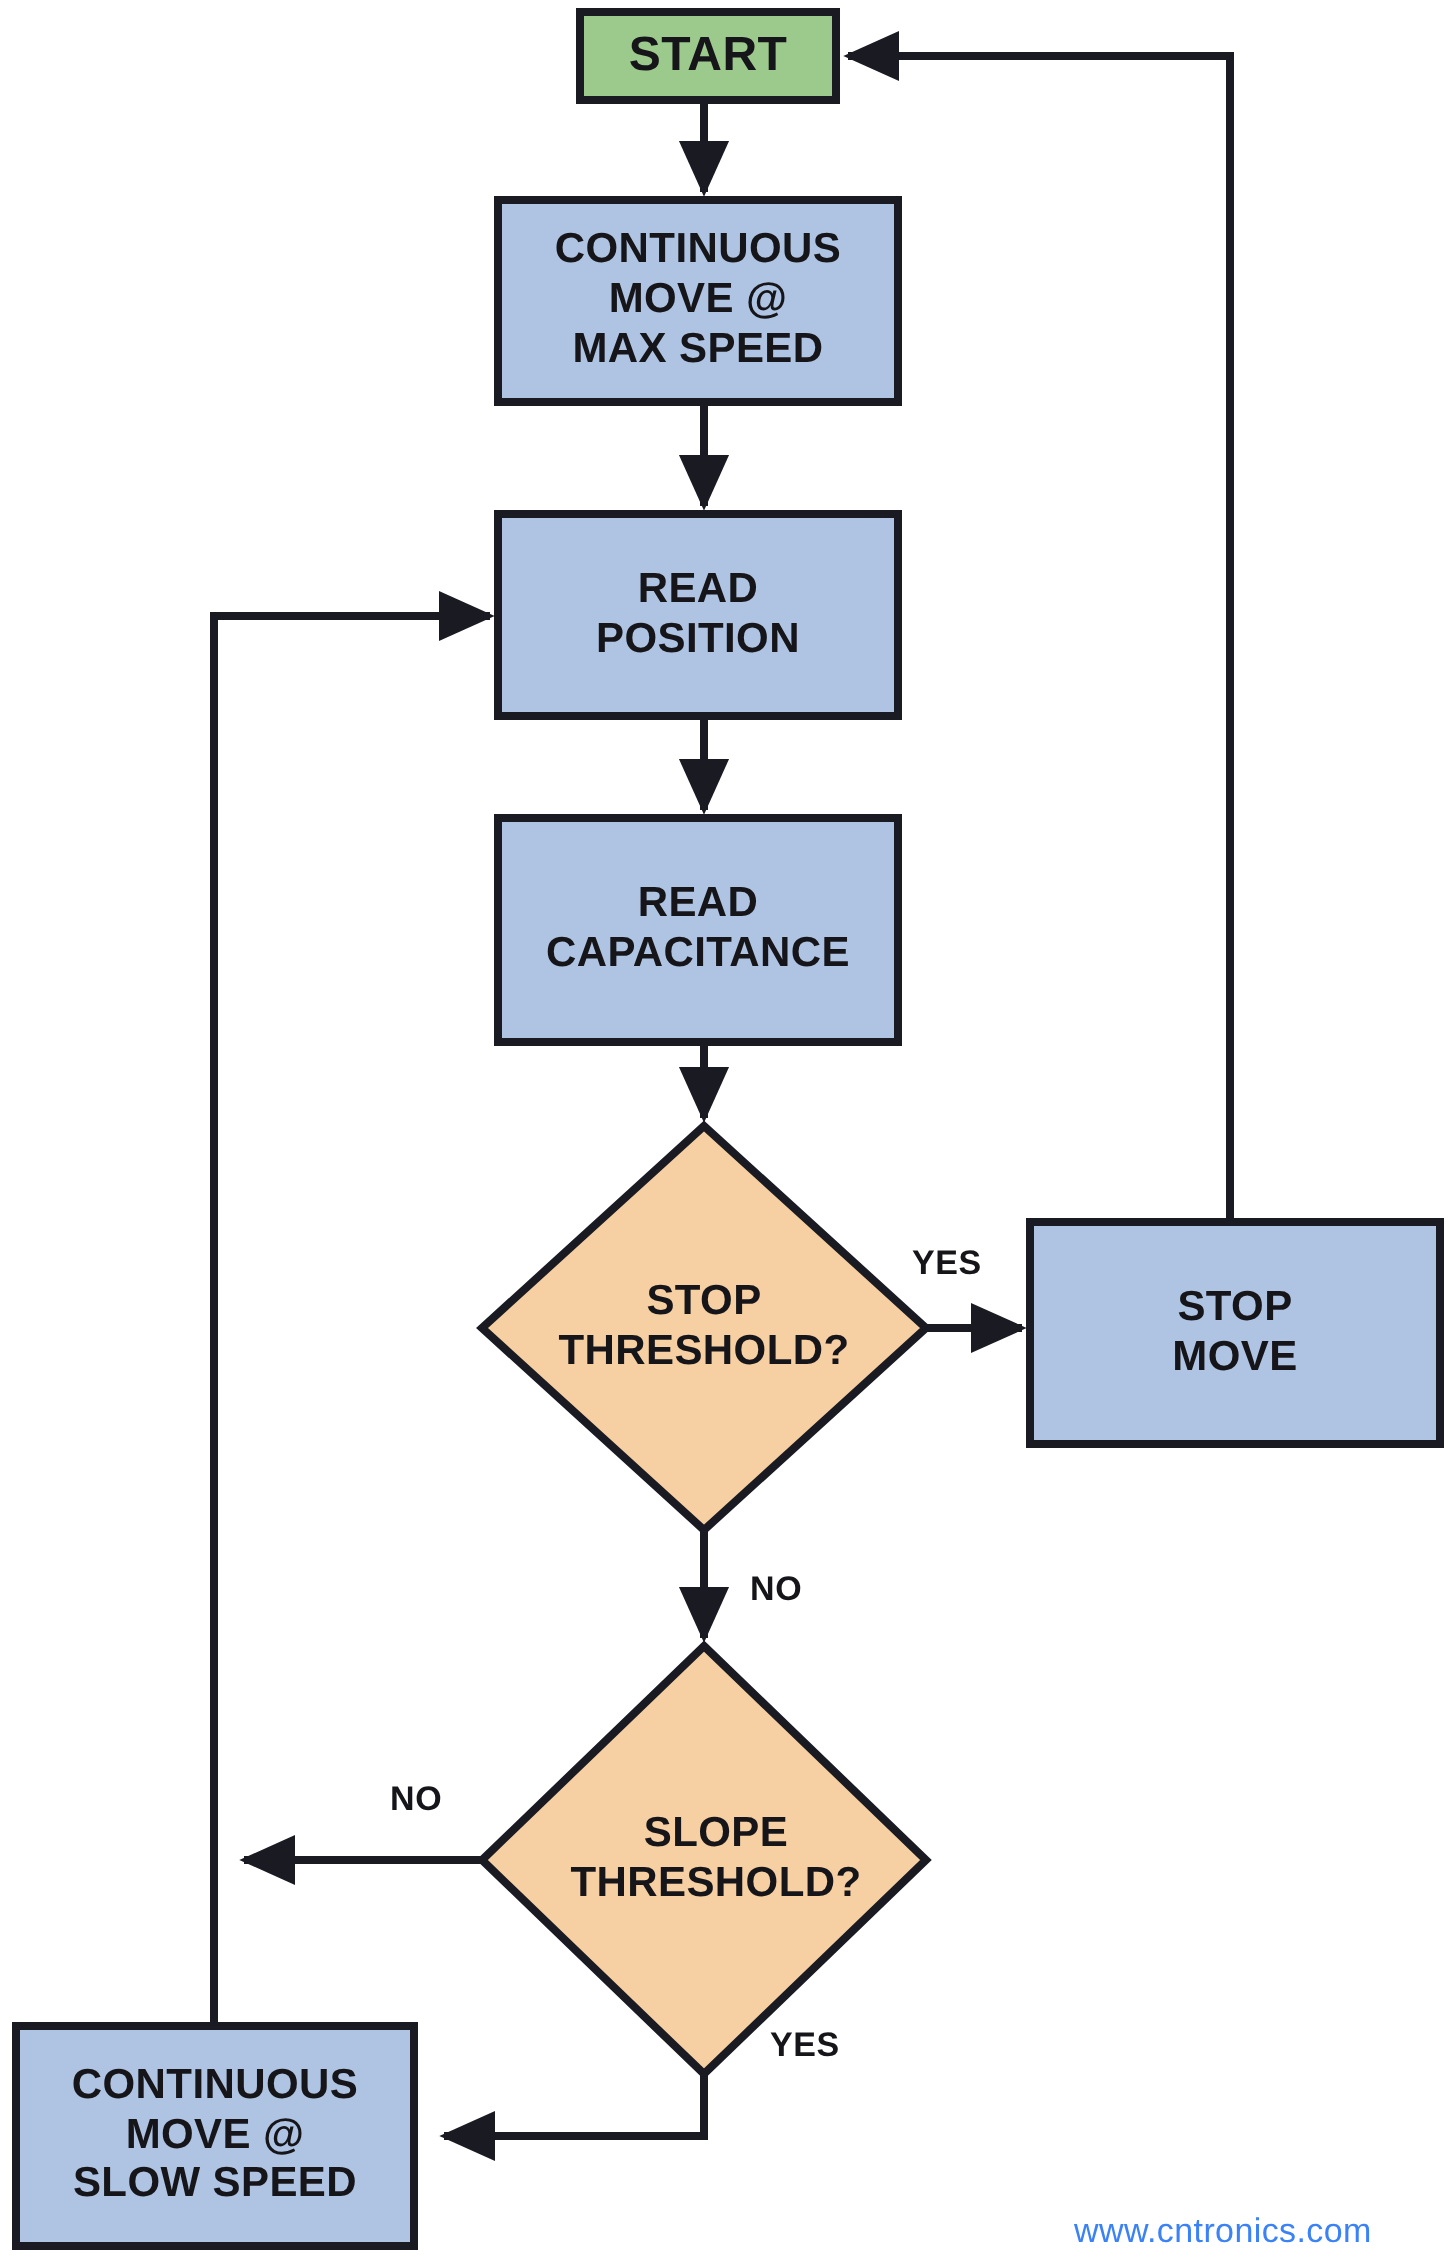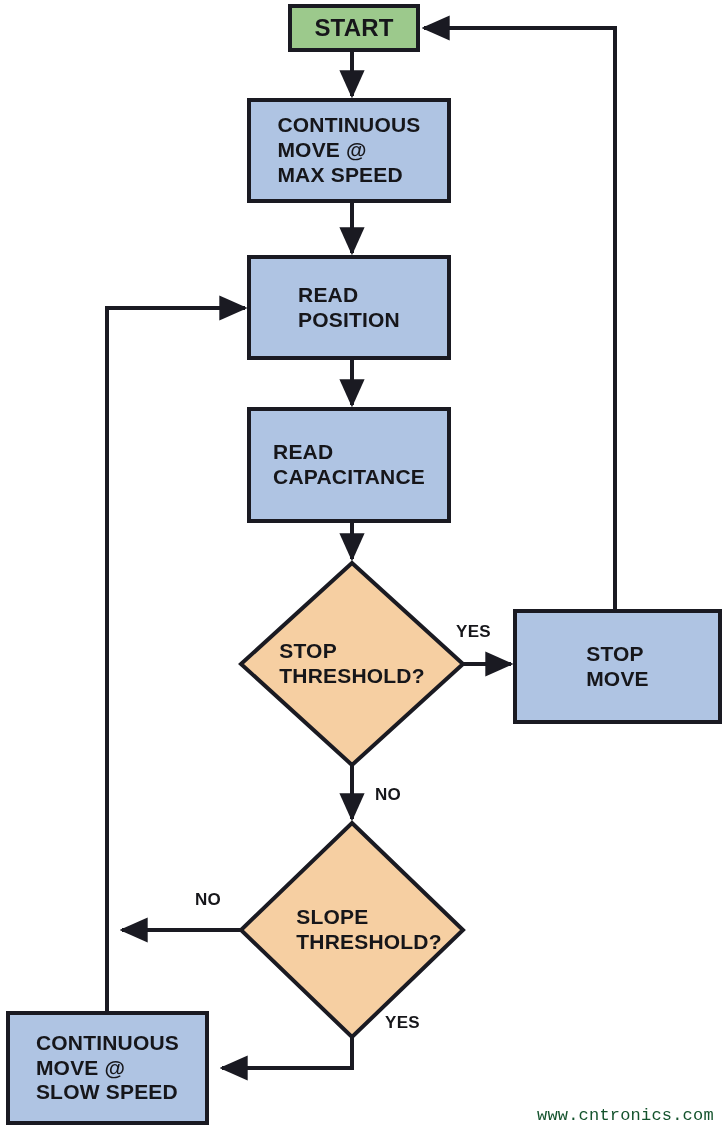--- a/index.html
+++ b/index.html
@@ -20,40 +20,41 @@
     left: 0;
     top: 0;
     width: 726px;
     height: 1134px;
   }
   .node-label {
     position: absolute;
     display: flex;
     align-items: center;
     justify-content: center;
+    text-align: center;
     font-weight: bold;
     color: #16161a;
     letter-spacing: 0.2px;
     line-height: 1.18;
     pointer-events: none;
     white-space: pre-line;
   }
   .edge-label {
     position: absolute;
     font-weight: bold;
     color: #16161a;
     font-size: 17px;
     letter-spacing: 0.3px;
   }
   .watermark {
     position: absolute;
     font-size: 17px;
-    color: #14532d;
+    color: #3b82f6;
     letter-spacing: 0.2px;
-    font-family: Liberation Mono, monospace;
+    font-family: Liberation Sans, sans-serif;
   }
 </style>
 </head>
 <body>
 
 <div id="canvas">
 
   <svg id="flow" viewBox="0 0 726 1134">
     <defs>
       <marker id="arrow" viewBox="0 0 12 12" refX="11" refY="6" markerWidth="7" markerHeight="7" orient="auto-start-reverse" markerUnits="strokeWidth">
@@ -110,21 +111,21 @@
 
   <div class="node-label" style="left:249px; top:409px; width:200px; height:112px; font-size:21px;">READ
 CAPACITANCE</div>
 
   <div class="node-label" style="left:241px; top:614px; width:222px; height:100px; font-size:21px;">STOP
 THRESHOLD?</div>
 
   <div class="node-label" style="left:515px; top:611px; width:205px; height:111px; font-size:21px;">STOP
 MOVE</div>
 
-  <div class="node-label" style="left:258px; top:880px; width:222px; height:100px; font-size:21px;">SLOPE
+  <div class="node-label" style="left:247px; top:880px; width:222px; height:100px; font-size:21px;">SLOPE
 THRESHOLD?</div>
 
   <div class="node-label" style="left:8px; top:1013px; width:199px; height:110px; font-size:21px;">CONTINUOUS
 MOVE @
 SLOW SPEED</div>
 
   <div class="edge-label" style="left:456px; top:622px;">YES</div>
 
   <div class="edge-label" style="left:375px; top:785px;">NO</div>
 

